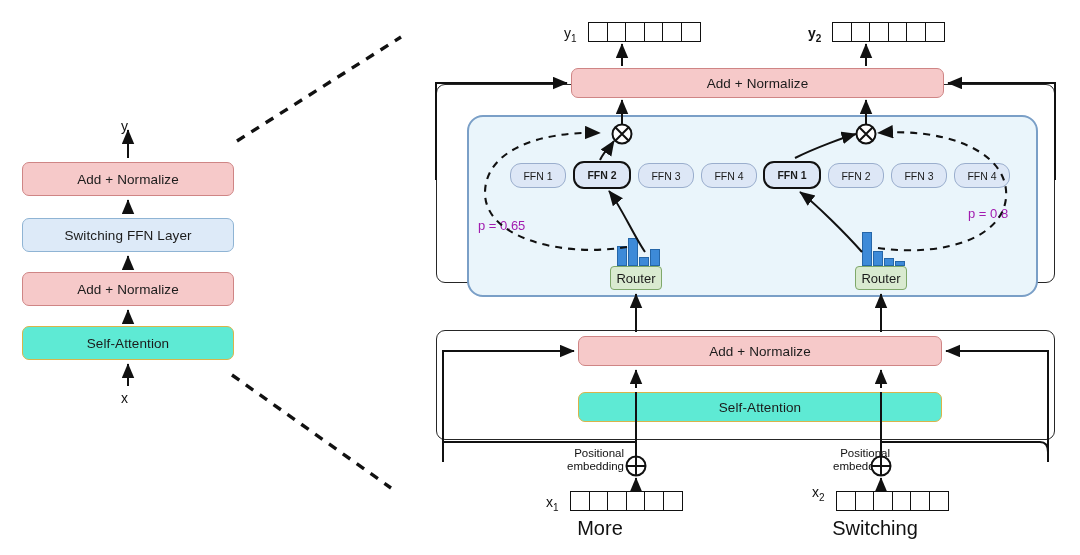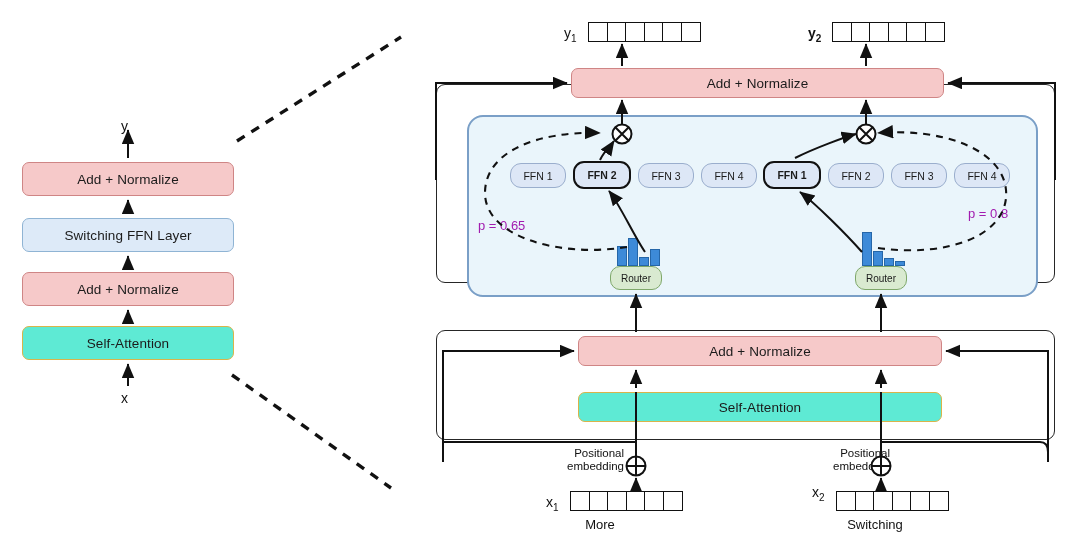--- a/index.html
+++ b/index.html
@@ -11,34 +11,34 @@
            justify-content:center;border-radius:7px;}
   .pink{background:#f6c9c9;border:1.3px solid #cf8585;color:#1b1b1b;}
   .yellow{background:#5eead4;border:1.3px solid #d9b44a;color:#1b1b1b;}
   .bluelayer{background:#ddeaf8;border:1.3px solid #8fb4d4;color:#1b1b1b;}
   .lbl{font-size:13.5px;letter-spacing:.1px;white-space:nowrap;}
   .ffn{position:absolute;box-sizing:border-box;display:flex;align-items:center;
        justify-content:center;border-radius:11px;background:#dde7f6;
        border:1.2px solid #9aaecd;font-size:10.5px;color:#1b1b1b;white-space:nowrap;}
   .ffn.sel{border:2.1px solid #111;font-weight:bold;background:#dde7f6;}
   .router{position:absolute;box-sizing:border-box;display:flex;align-items:center;
-          justify-content:center;border-radius:10px;background:#d9ead0;
-          border:1.2px solid #7fa86a;font-size:10px;color:#1b1b1b;}
+          justify-content:center;border-radius:4px;background:#d9ead0;
+          border:1.2px solid #7fa86a;font-size:13px;color:#1b1b1b;}
   .panel{position:absolute;box-sizing:border-box;border-radius:16px;
          background:#eaf5fb;border:2.4px solid #7a9fc7;}
   .frame{position:absolute;box-sizing:border-box;border-radius:9px;
          border:1.6px solid #262626;background:transparent;}
   .tok{position:absolute;display:flex;}
   .tok i{display:block;width:18px;height:18px;border:1.5px solid #111;
          margin-left:-1.5px;background:#fff;font-style:normal;}
   .tok i:first-child{margin-left:0;}
   .vlabel{position:absolute;font-size:14px;color:#111;white-space:nowrap;}
   .vlabel sub{font-size:10px;}
   .plabel{position:absolute;font-size:13px;color:#a21caf;white-space:nowrap;}
-  .word{position:absolute;font-size:13px;color:#111;white-space:nowrap;
+  .word{position:absolute;font-size:20px;color:#111;white-space:nowrap;
         text-align:center;}
   .pe{position:absolute;font-size:11.5px;color:#111;line-height:13px;
       text-align:right;white-space:nowrap;}
   .hist{position:absolute;display:flex;align-items:flex-end;}
   .hist b{display:block;background:#3d8ad8;border:1px solid #2566a8;
           margin-right:1px;font-weight:normal;}
 </style>
 </head>
 <body>
 

